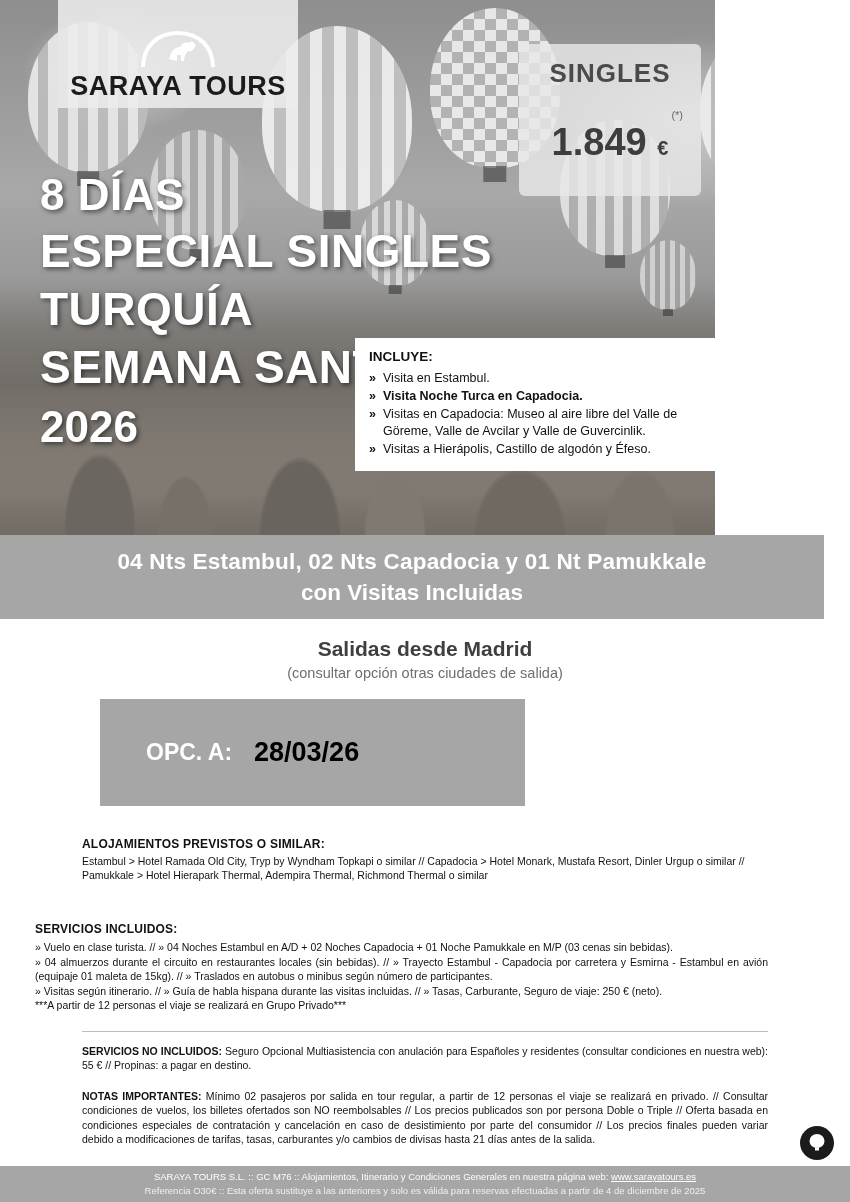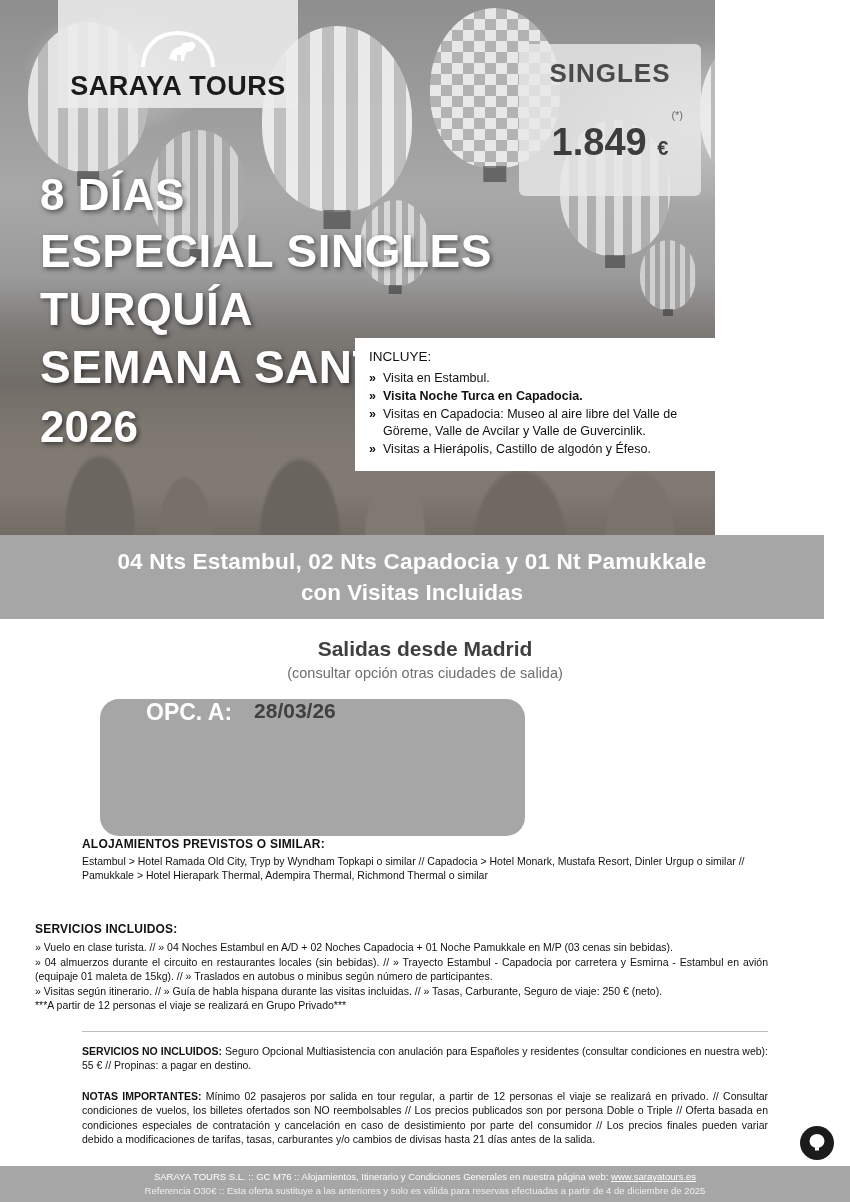--- a/index.html
+++ b/index.html
@@ -184,21 +184,21 @@
     background: #ffffff;
     padding: 10px 12px 12px 14px;
     box-sizing: border-box;
     font-size: 12.5px;
     line-height: 17px;
     color: #111;
   }
   .includes h4 {
     margin: 0 0 5px 0;
     font-size: 13.5px;
-    font-weight: normal;
+    font-weight: bold;
     color: #111;
   }
   .includes ul { margin: 0; padding: 0; list-style: none; }
   .includes li { padding-left: 14px; position: relative; margin-bottom: 1px; }
   .includes li .gm {
     position: absolute;
     left: 0; top: 0;
     font-weight: bold;
   }
   .includes li b { font-weight: bold; }
@@ -247,34 +247,34 @@
   .option-row {
     position: relative;
     margin-top: 18px;
     height: 112px;
   }
   .option-box {
     position: absolute;
     left: 100px;
     top: 0;
     width: 425px;
-    height: 137px;
+    height: 107px;
     background: #a6a6a6;
     display: flex;
-    border-radius: 19px;
+    align-items: center;
   }
   .option-box .opc {
     color: #ffffff;
     font-size: 23px;
     font-weight: bold;
     margin-left: 46px;
   }
   .option-box .date {
-    color: #404040;
-    font-size: 21px;
+    color: #000000;
+    font-size: 27px;
     font-weight: bold;
     margin-left: 22px;
   }
   .option-price {
     position: absolute;
     left: 548px;
     top: 38px;
     color: #8c8c8c;
   }
   .option-price .pamount {

